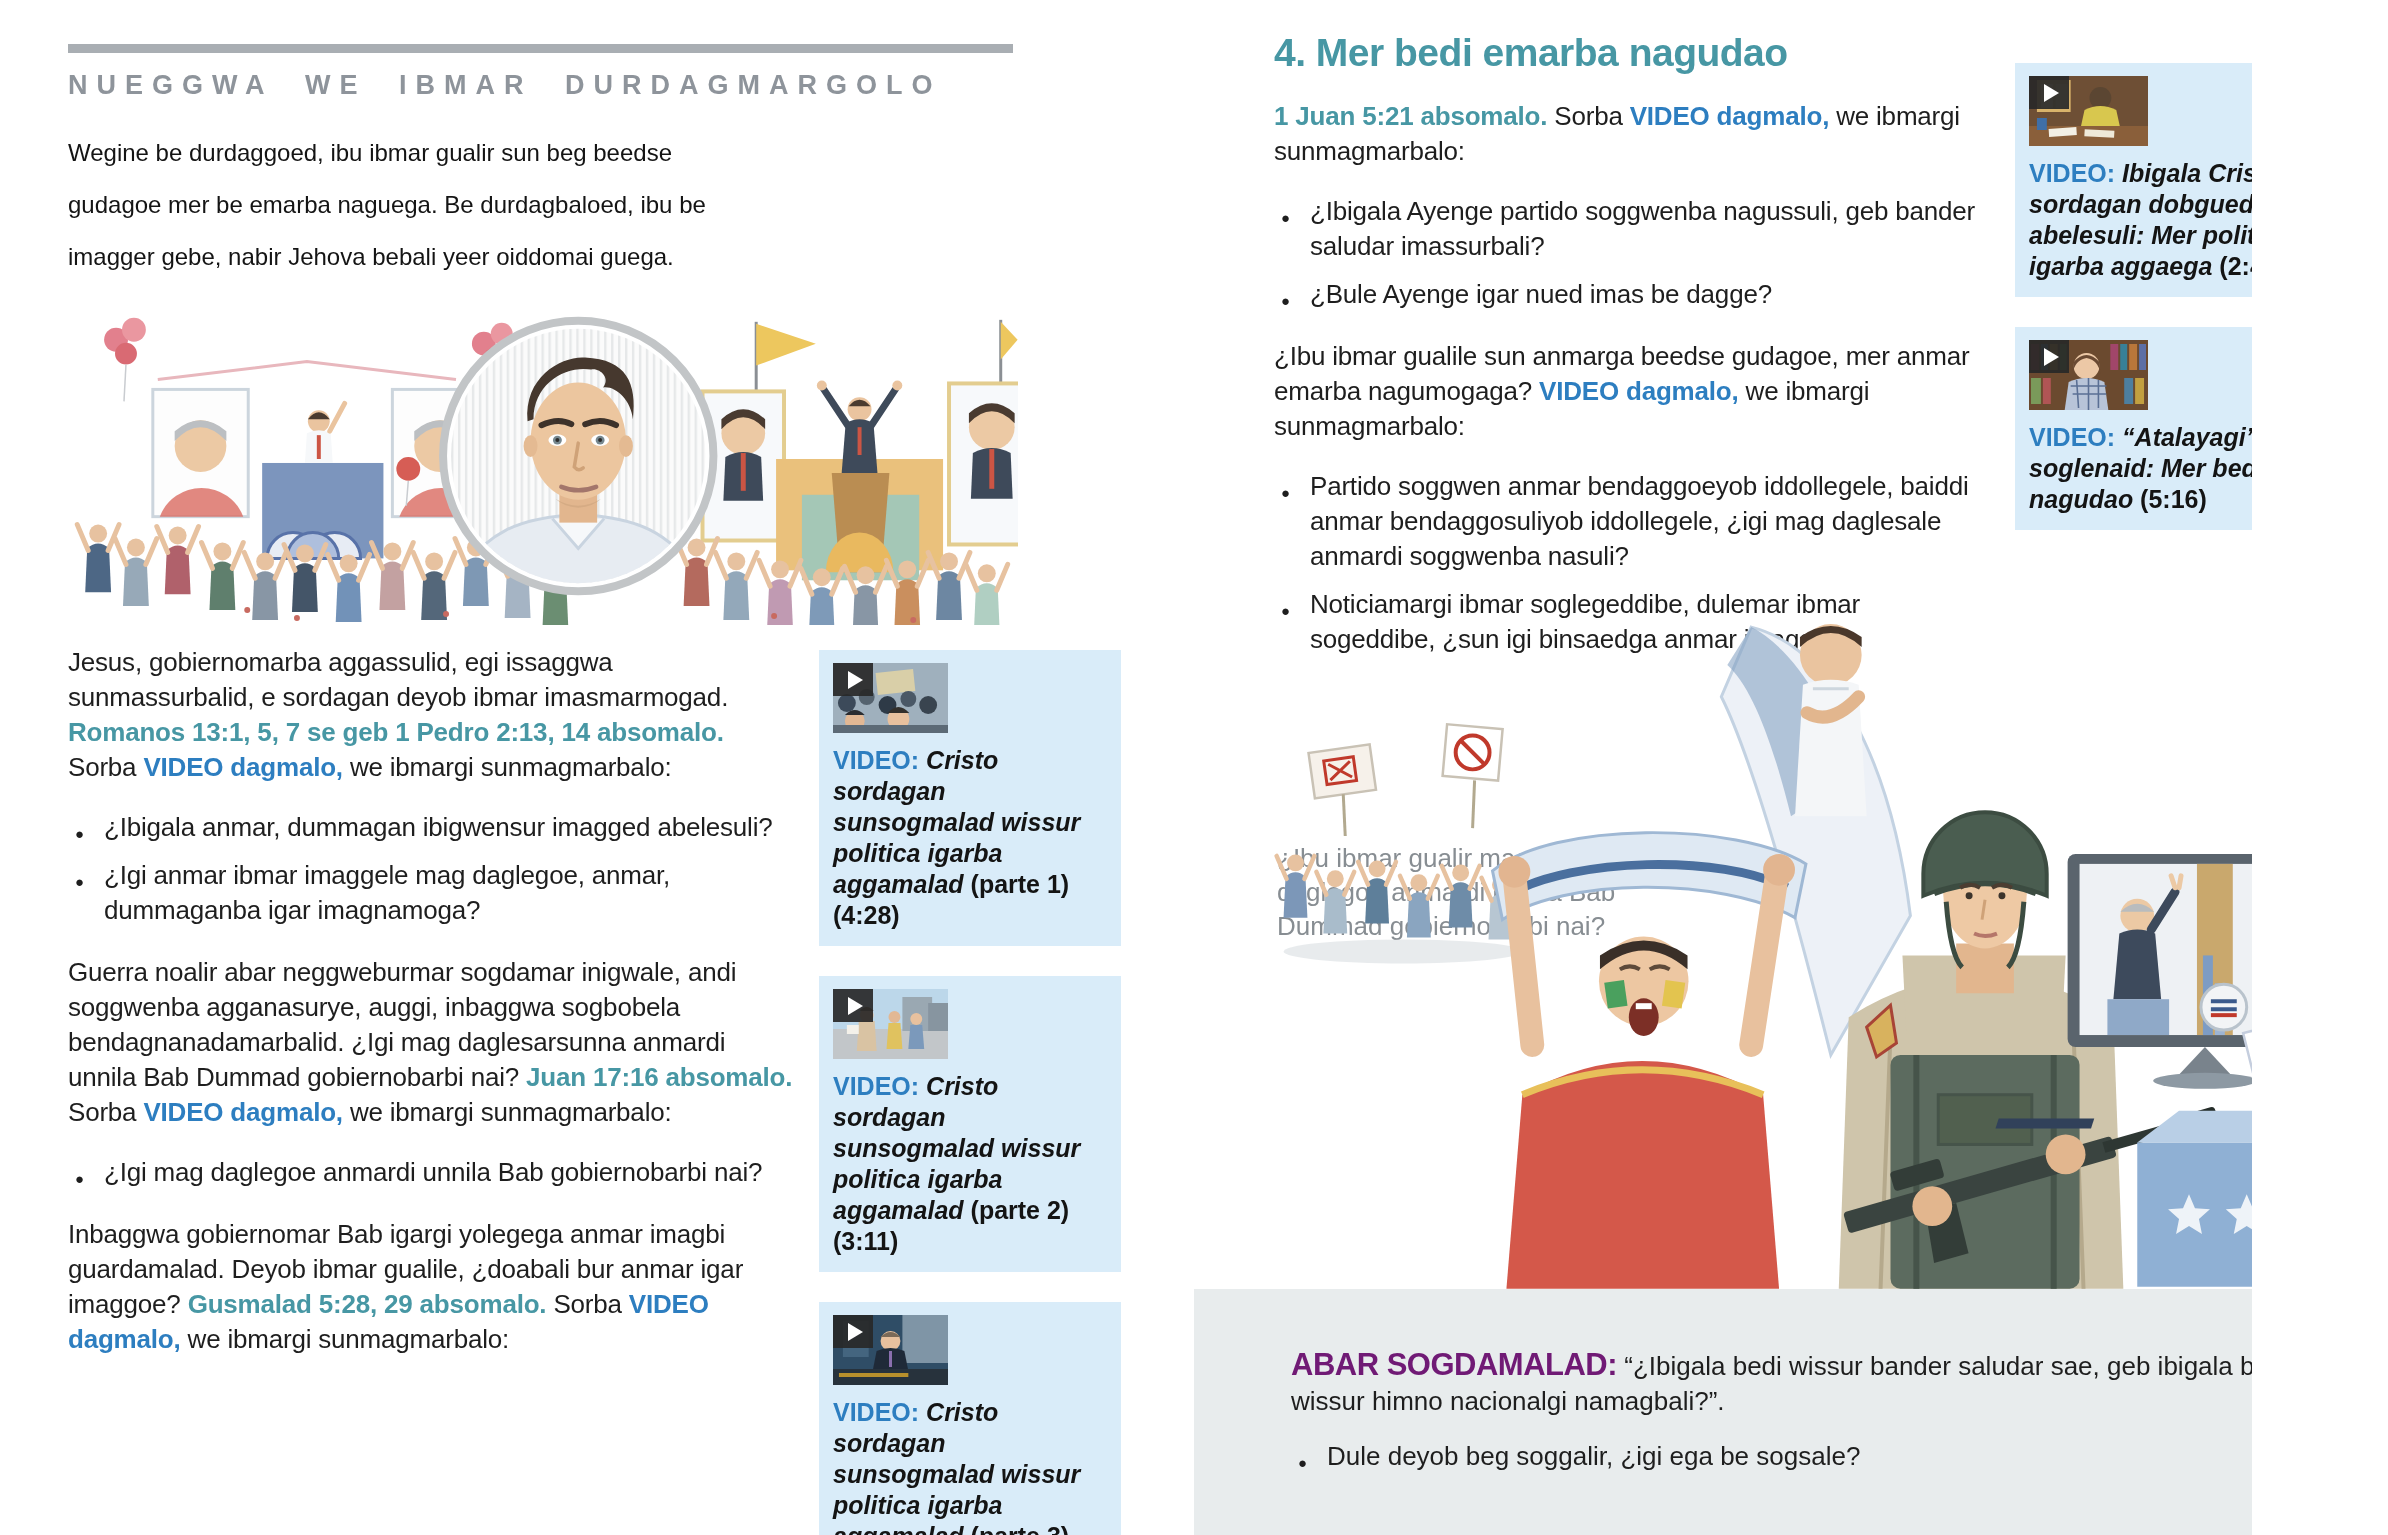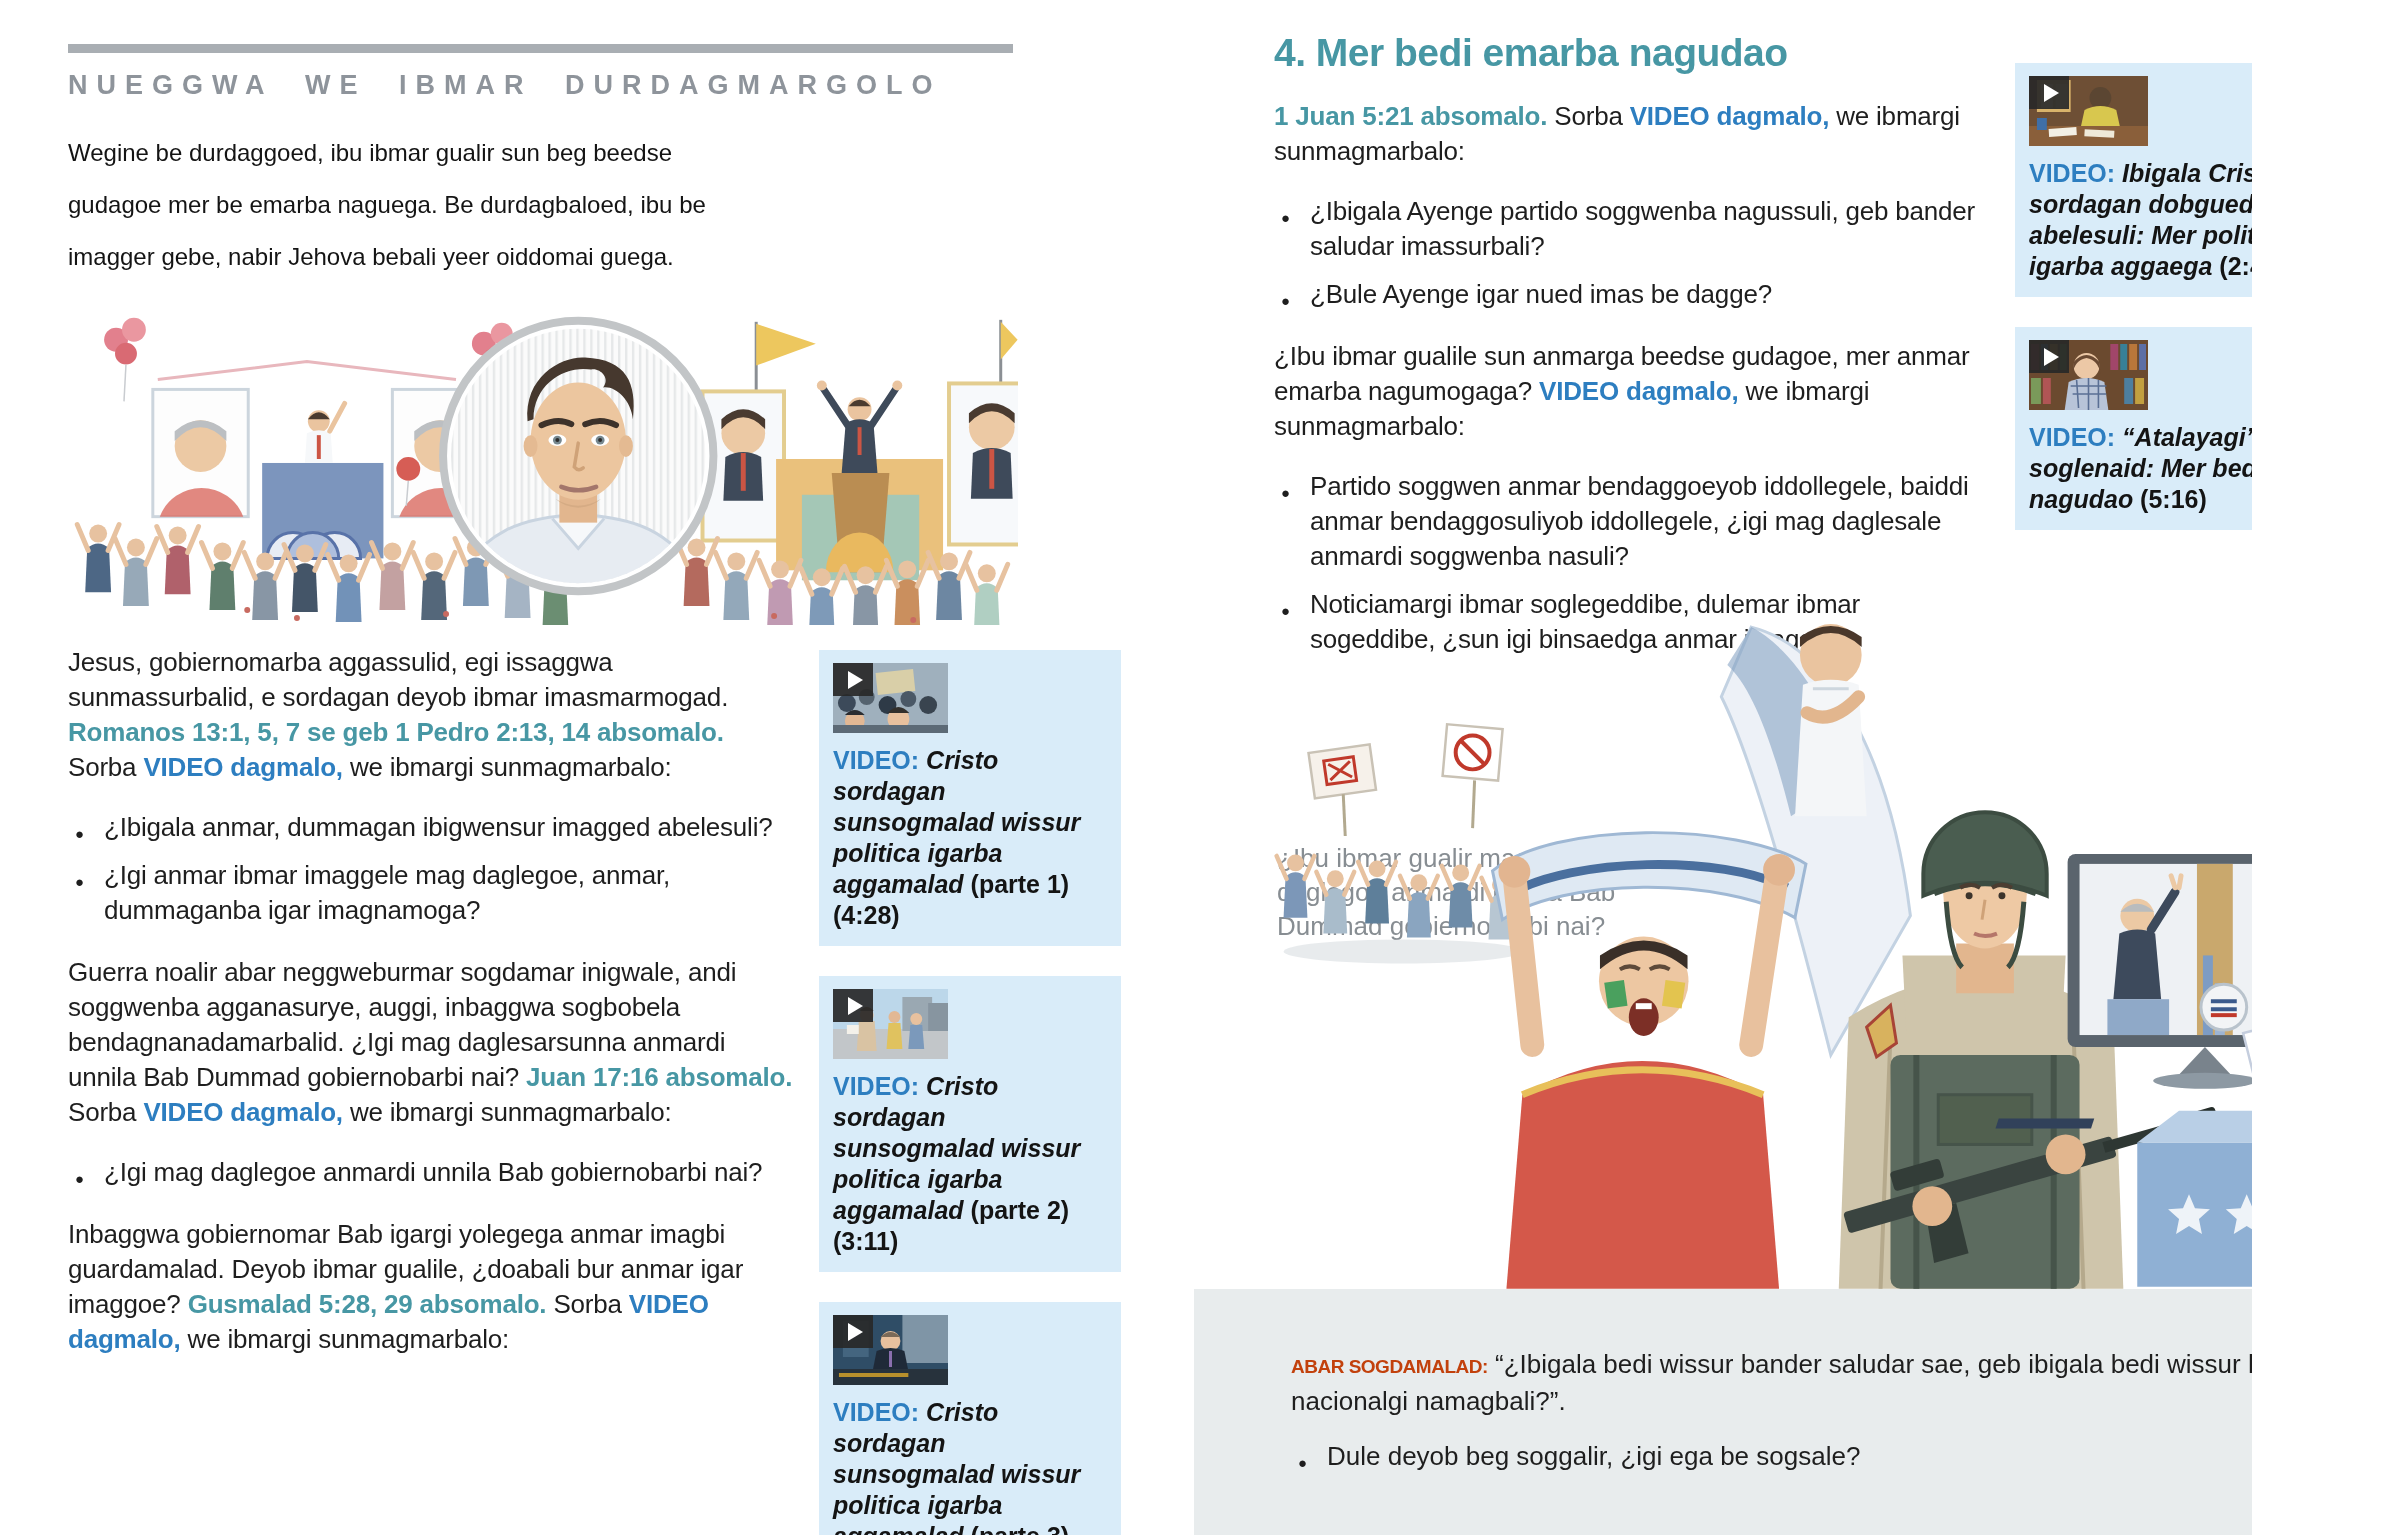--- a/index.html
+++ b/index.html
@@ -41,21 +41,21 @@
   .vtxt{margin:0;font-size:25px;line-height:31px;font-weight:bold;}
   .vlabel{color:#2d7ec0;}
   .vtitle{color:#141414;font-style:italic;}
   .vsuffix{color:#141414;}
 
   
   .caption{left:1277px;top:841px;width:352px;font-size:26px;line-height:34px;color:#878d92;}
   .panel{left:1194px;top:1289px;width:1194px;height:247px;background:#e8eced;}
   .panel-inner{padding:58px 60px 0 97px;font-size:26px;line-height:35px;}
   .panel-inner p{margin:0 0 20px 0;}
-  .panel-h{font-weight:bold;font-size:19px;letter-spacing:-0.5px;color:#c2410c;}
+  .panel-h{font-weight:bold;font-size:31px;letter-spacing:-0.5px;color:#701a75;}
   .panel ul.bul{margin:0;}
   .illu{pointer-events:none;}
 </style>
 </head>
 <body>
 
 <div class="page">
 
   <div class="abs rule"></div>
   <div class="abs kicker">NUEGGWA WE IBMAR DURDAGMARGOLO</div>

